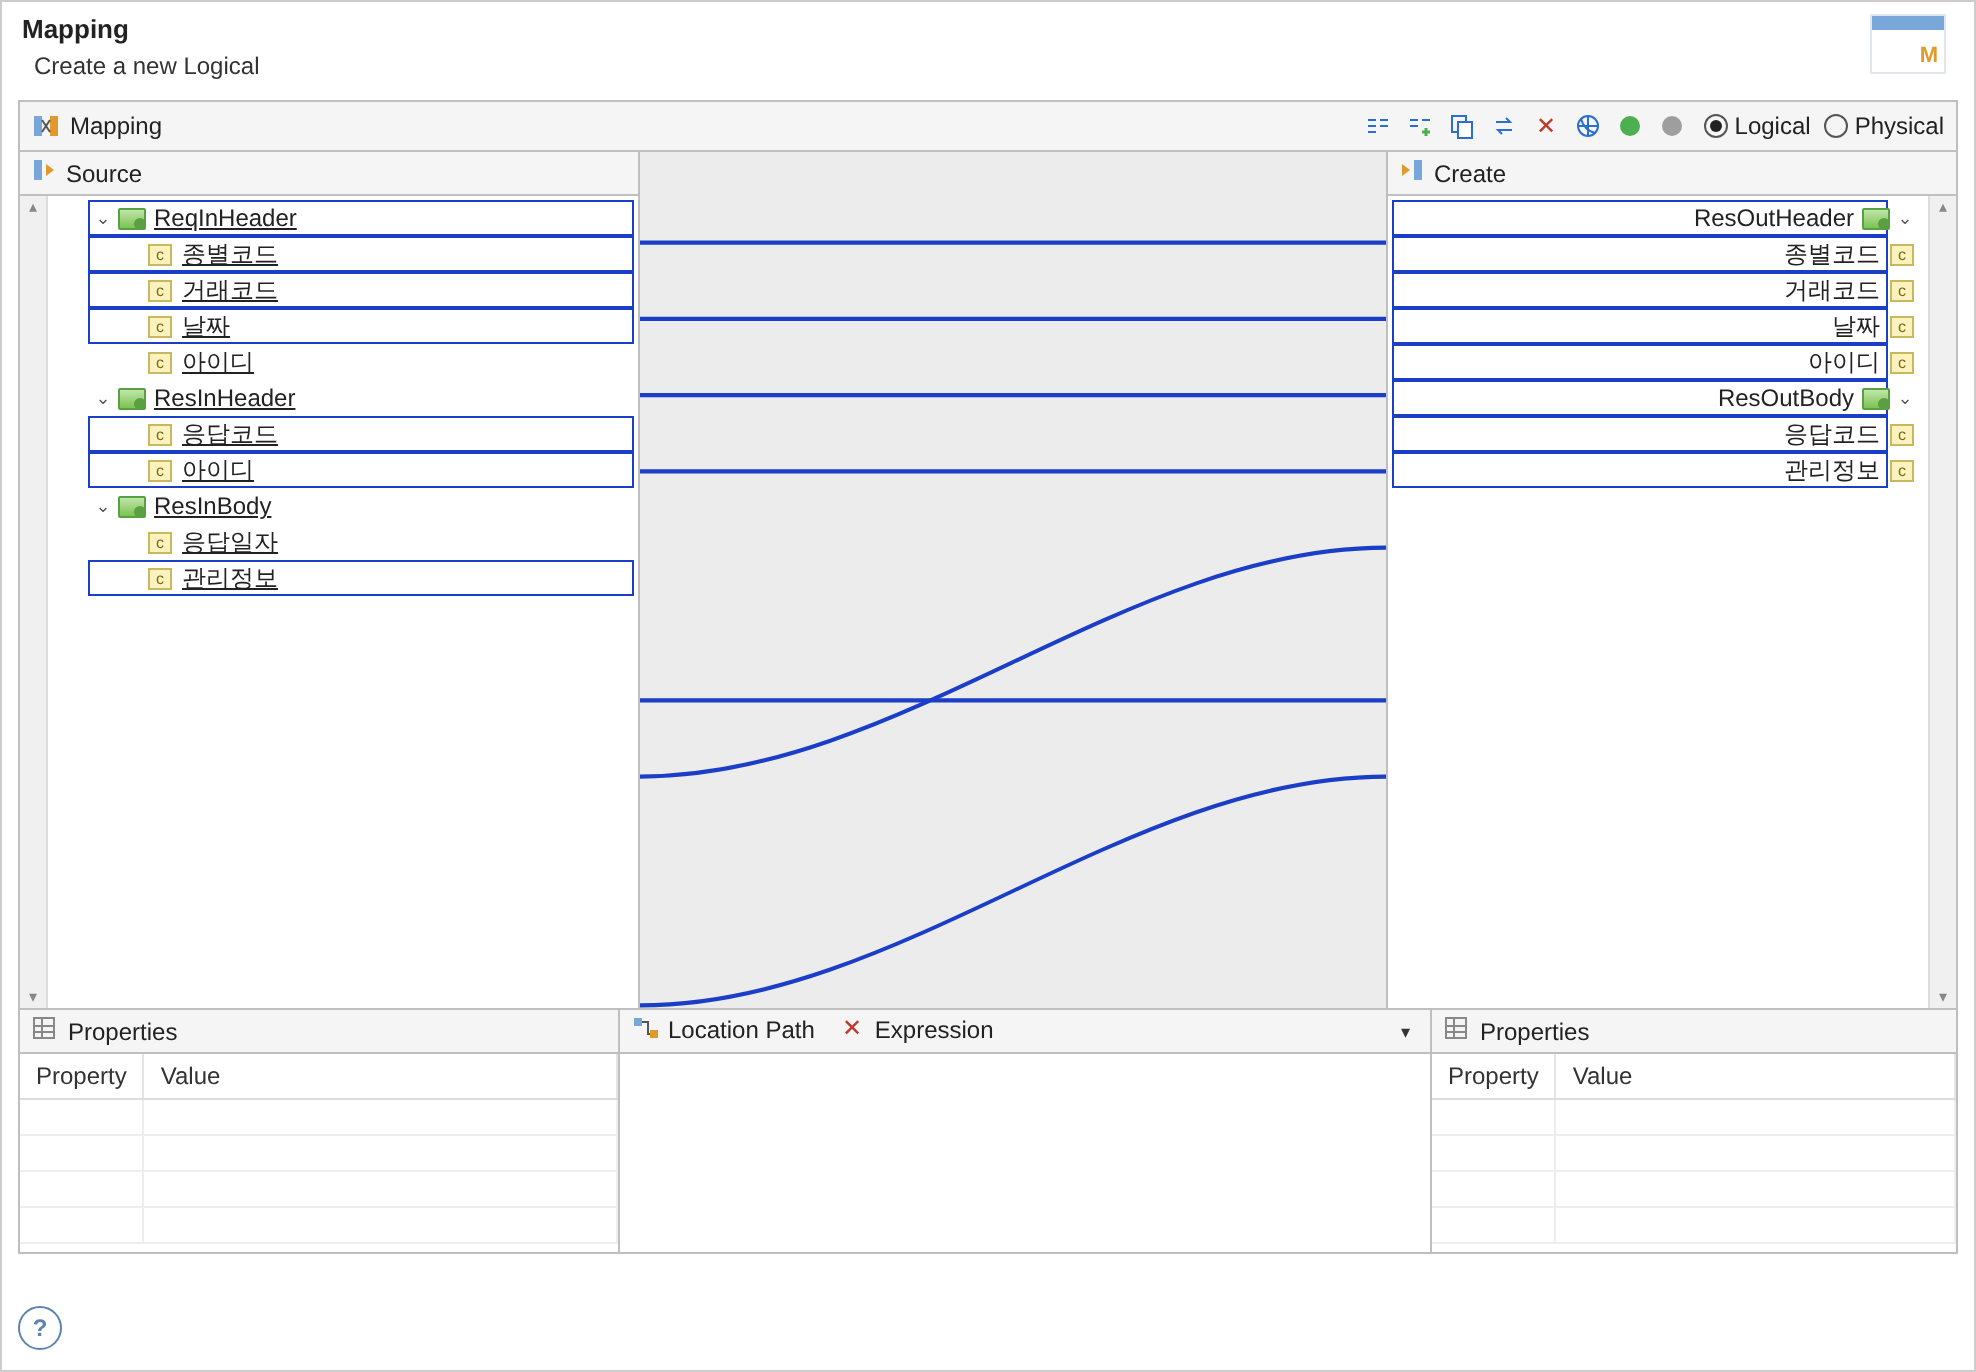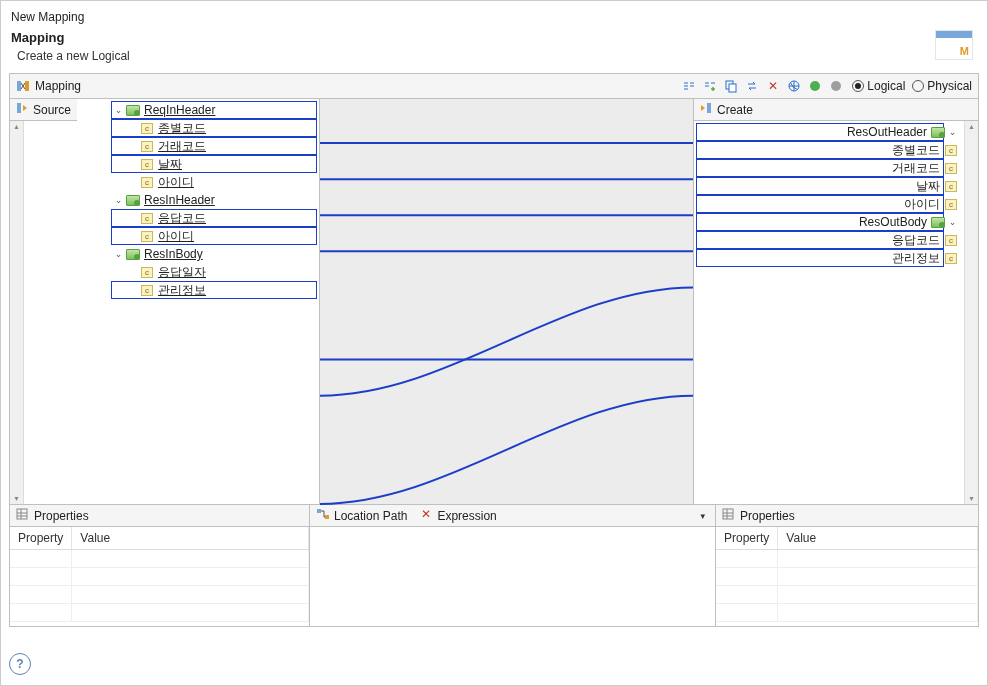--- a/index.html
+++ b/index.html
@@ -25,21 +25,21 @@
 .tbar-icon { width: 14px; height: 14px; display: inline-flex; align-items: center; justify-content: center; }
 .toolbtn { width: 18px; height: 18px; display: inline-flex; align-items: center; justify-content: center; border-radius: 2px; cursor: pointer; }
 .radio { display: inline-flex; align-items: center; gap: 3px; margin-left: 4px; cursor: pointer; }
 .radio .dot { width: 12px; height: 12px; border: 1px solid #555; border-radius: 50%; display: flex; align-items: center; justify-content: center; }
 .radio .dot.sel::after { content: ""; width: 6px; height: 6px; background: #222; border-radius: 50%; }
 
 
 .split { flex: 1; display: flex; flex-direction: column; }
 .split-top { flex: 1; display: flex; position: relative; min-height: 310px; }
 .colhead { display: flex; align-items: center; gap: 5px; padding: 3px 6px; border-bottom: 1px solid #bfbfbf; background: #f5f5f5; height: 22px; }
-.srcpane { width: 310px; display: flex; flex-direction: row; border-right: 1px solid #bfbfbf; background: #fff; }
+.srcpane { width: 310px; display: flex; flex-direction: column; border-right: 1px solid #bfbfbf; background: #fff; }
 .midpane { flex: 1; background: #ececec; position: relative; }
 .tgtpane { width: 285px; display: flex; flex-direction: column; border-left: 1px solid #bfbfbf; background: #fff; }
 .tree { flex: 1; overflow: hidden; position: relative; padding-top: 2px; }
 .scrollgutter { position: absolute; top: 22px; bottom: 0; width: 14px; background: #f0f0f0; display: flex; flex-direction: column; justify-content: space-between; align-items: center; padding: 1px 0; }
 .scrollgutter.left { left: 0; border-right: 1px solid #dcdcdc; }
 .scrollgutter.right { right: 0; border-left: 1px solid #dcdcdc; }
 .sg-arrow { font-size: 8px; color: #888; cursor: pointer; }
 
 
 .srow { height: 18px; display: flex; align-items: center; font-size: 12px; position: relative; }
@@ -64,21 +64,21 @@
 
 
 .connectors { position: absolute; left: 0; right: 0; top: 22px; bottom: 0; pointer-events: none; }
 
 
 .split-bot { height: 122px; display: flex; border-top: 1px solid #bfbfbf; background: #fff; }
 .pnl { border-right: 1px solid #bfbfbf; display: flex; flex-direction: column; }
 .pnl:last-child { border-right: none; }
 .pnl-head { display: flex; align-items: center; gap: 6px; padding: 3px 6px; border-bottom: 1px solid #bfbfbf; background: #f5f5f5; height: 22px; }
 .pnl-tabs { display: flex; gap: 14px; align-items: center; flex: 1; }
-.pnl-tab { display: flex; align-items: center; gap: 4px; cursor: pointer; }
+.pnl-tab { display: flex; align-items: flex-start; gap: 4px; cursor: pointer; }
 .pnl-body { flex: 1; overflow: hidden; }
 .proptbl { width: 100%; border-collapse: collapse; }
 .proptbl th { text-align: left; font-weight: 400; padding: 4px 8px; border-bottom: 1px solid #dcdcdc; border-right: 1px solid #e4e4e4; background: #fff; color: #333; }
 .proptbl td { height: 18px; border-bottom: 1px solid #eee; border-right: 1px solid #eee; }
 .dd-arrow { margin-left: auto; font-size: 9px; color: #333; cursor: pointer; padding: 2px 4px; }
 
 
 .footer { margin: 0 8px 10px; display: flex; align-items: center; justify-content: space-between; padding-top: 18px; }
 .btns { display: flex; gap: 6px; }
 .btn { min-width: 102px; height: 24px; border: 1px solid #adadad; background: #f7f7f7; display: inline-flex; align-items: center; justify-content: center; cursor: pointer; padding: 0 10px; }
@@ -87,21 +87,20 @@
 
 
 .ico-blue { stroke: #2a6fcf; fill: none; }
 .ico-green circle { fill: #4caf50; }
 .ico-grey circle { fill: #9e9e9e; }
 </style>
 </head>
 <body>
 
 <div class="hdr">
-  <div class="hdr-title">New Mapping</div>
   <div class="hdr-row">
     <div>
       <div class="hdr-bold">Mapping</div>
       <div class="hdr-sub">Create a new Logical</div>
     </div>
     <div class="hdr-iconbox">
       <div class="top"></div>
       <div class="m">M</div>
     </div>
   </div>

